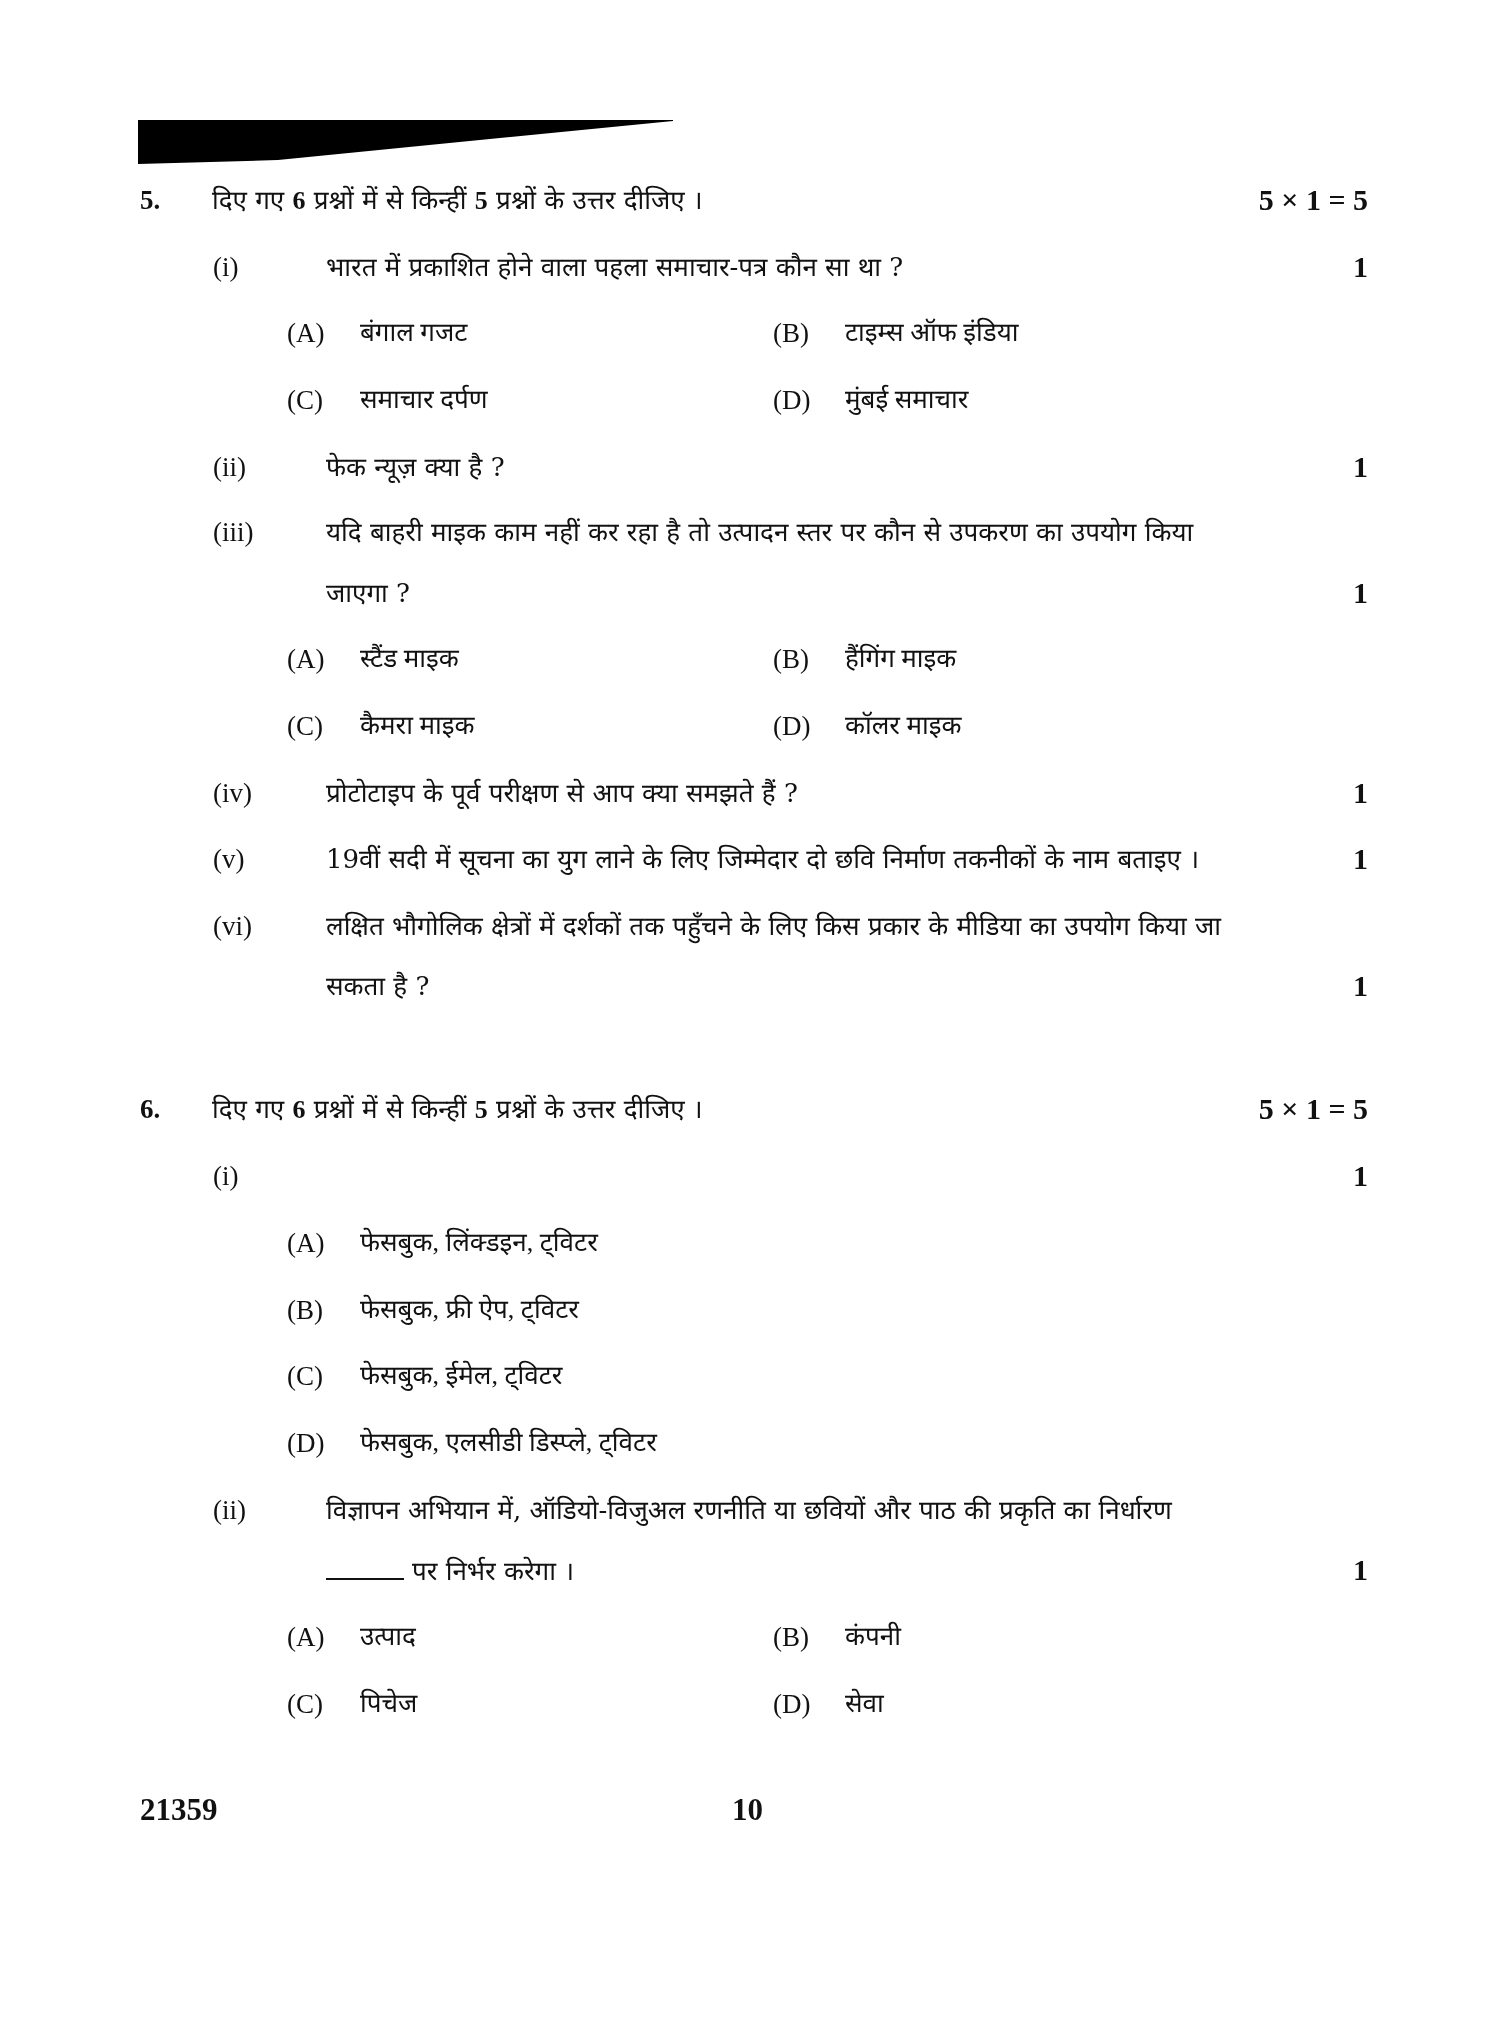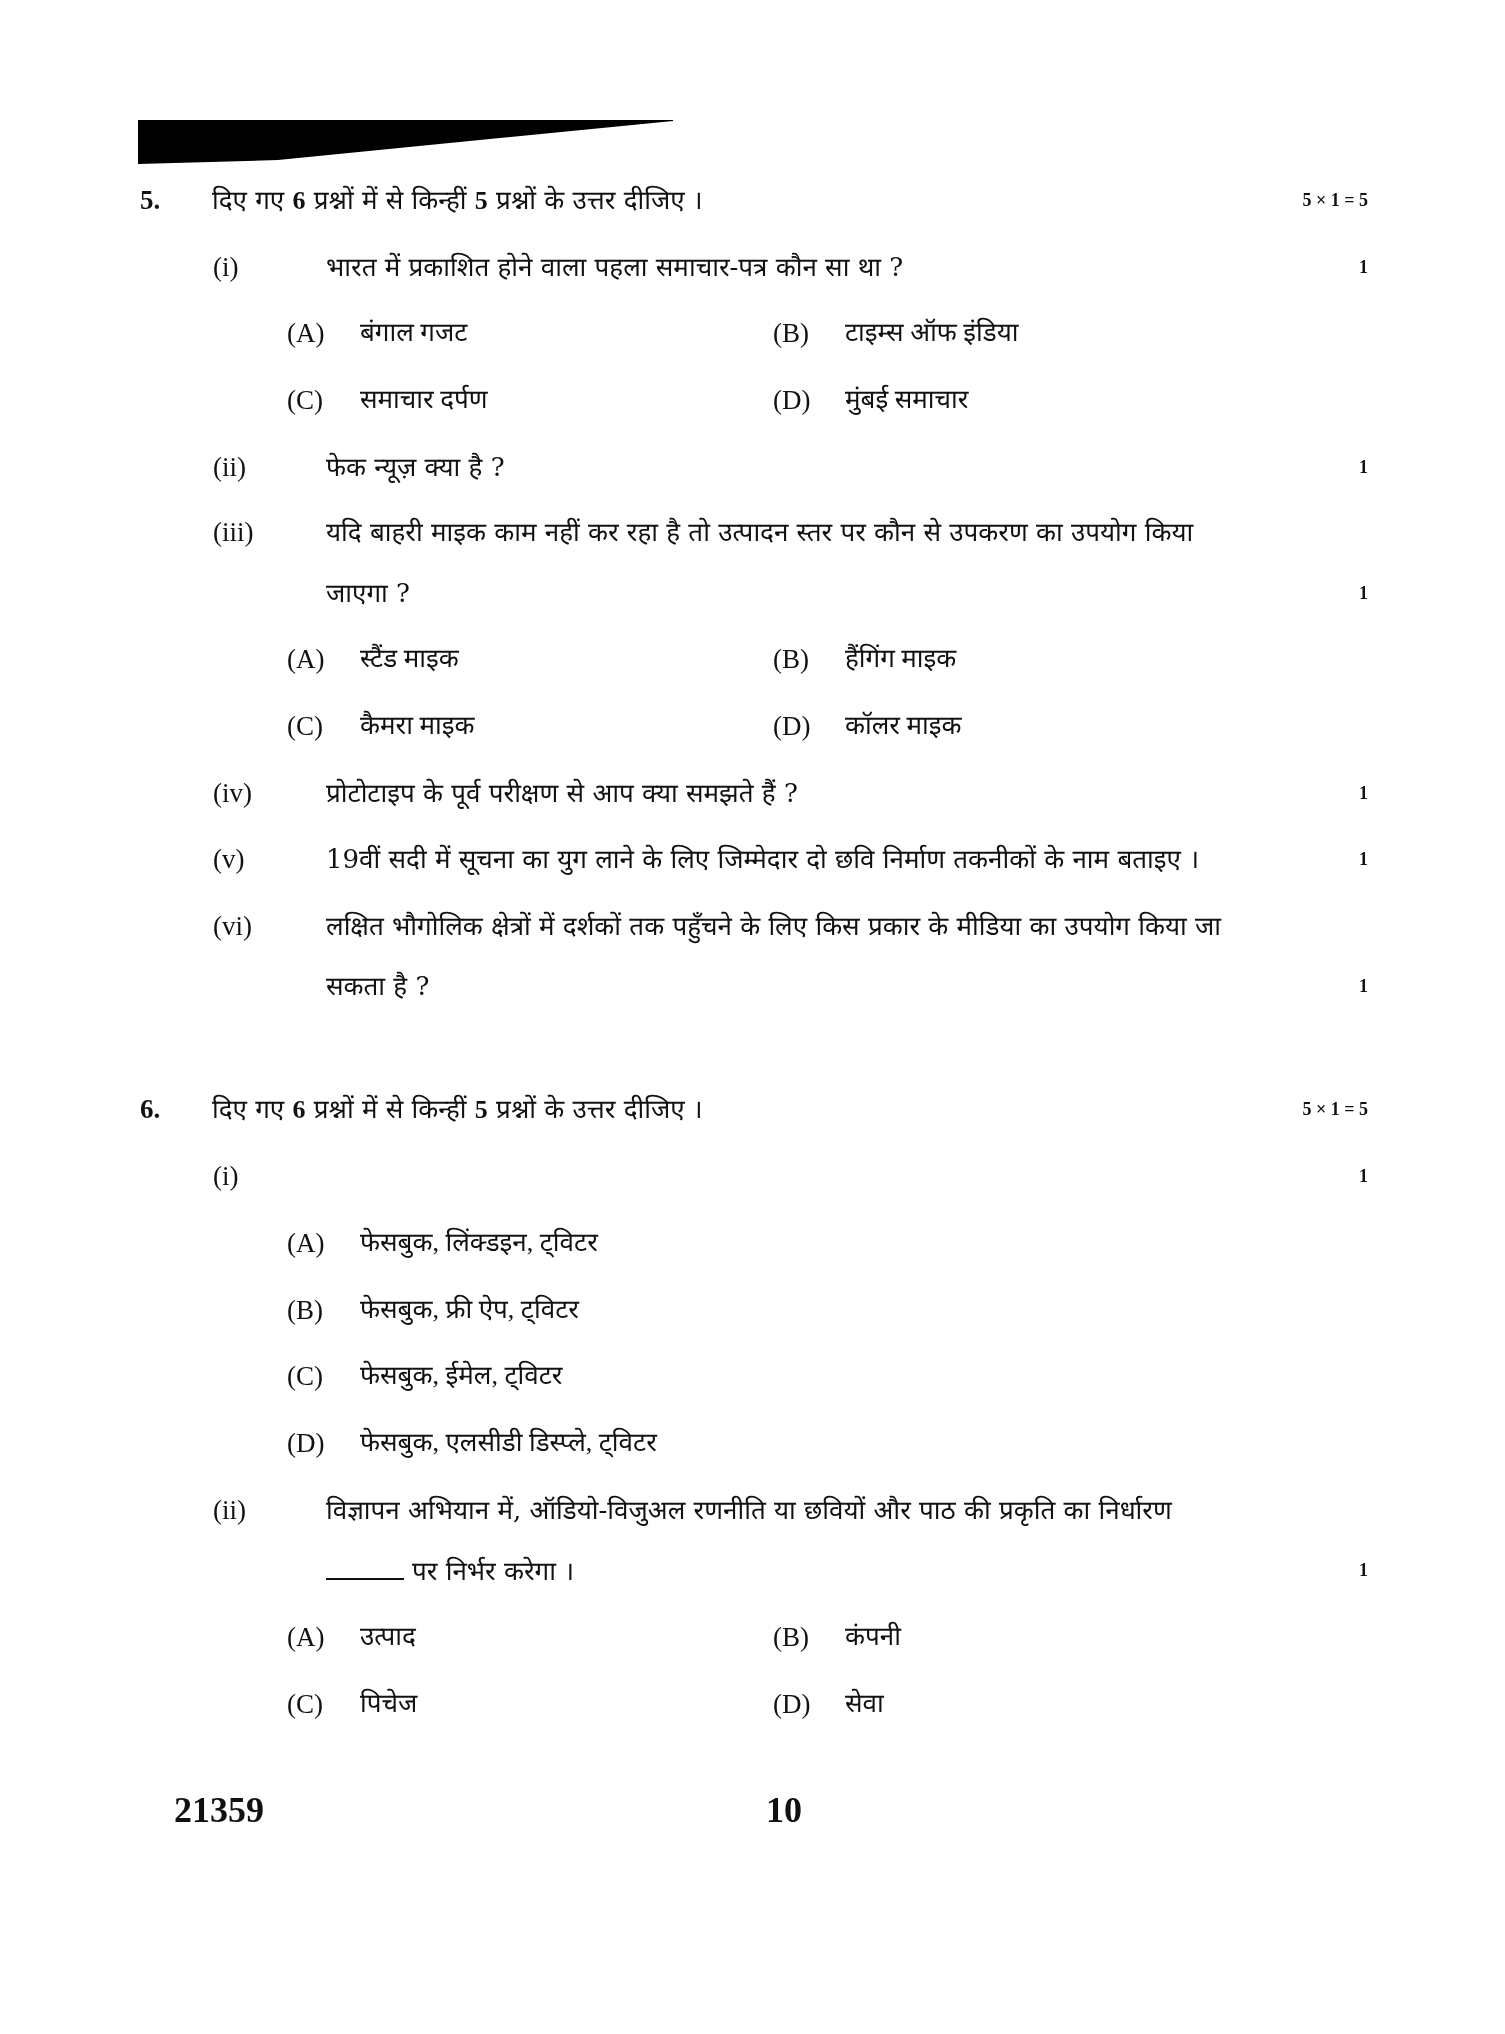--- a/index.html
+++ b/index.html
@@ -11,24 +11,24 @@
   .wedge { position: absolute; left: 138px; top: 120px; width: 535px; height: 44px; }
   .line { position: absolute; left: 0; right: 0; height: 40px; line-height: 40px; font-size: 26px; white-space: nowrap; }
   .qnum { position: absolute; left: 140px; font-weight: bold; font-family: "Liberation Serif", serif; font-size: 27px; }
   .qtext { position: absolute; left: 212px; }
   .sub { position: absolute; left: 213px; font-family: "Liberation Serif", serif; font-size: 27px; }
   .stext { position: absolute; left: 287px; margin-left: 39px; }
   .optl { position: absolute; font-family: "Liberation Serif", serif; font-size: 27px; }
   .optt { position: absolute; font-family: Liberation Serif, serif; }
   .col1l { left: 287px; } .col1t { left: 360px; }
   .col2l { left: 773px; } .col2t { left: 845px; }
-  .marks { position: absolute; right: 137px; font-weight: bold; font-family: "Liberation Serif", serif; font-size: 18px; }
+  .marks { position: absolute; right: 137px; font-weight: bold; font-family: "Liberation Serif", serif; font-size: 30px; }
   .b { font-weight: bold; font-family: "Liberation Serif", serif; }
   .blank { display: inline-block; width: 78px; border-bottom: 2px solid #111; height: 28px; vertical-align: baseline; margin-right: 8px; }
-  .footer { position: absolute; font-weight: bold; font-family: "Liberation Serif", serif; font-size: 36px; top: 1790px; height: 40px; line-height: 40px; margin-left: 34px; }
+  .footer { position: absolute; font-weight: bold; font-family: "Liberation Serif", serif; font-size: 31px; top: 1790px; height: 40px; line-height: 40px; }
 </style>
 </head>
 <body>
 
 <svg class="wedge" viewBox="0 0 535 44" preserveAspectRatio="none">
   <polygon points="0,0 535,0 535,1 140,40 0,44" fill="#000000"></polygon>
 </svg>
 
 <div class="line" style="top:180px;">
   <span class="qnum">5.</span>

